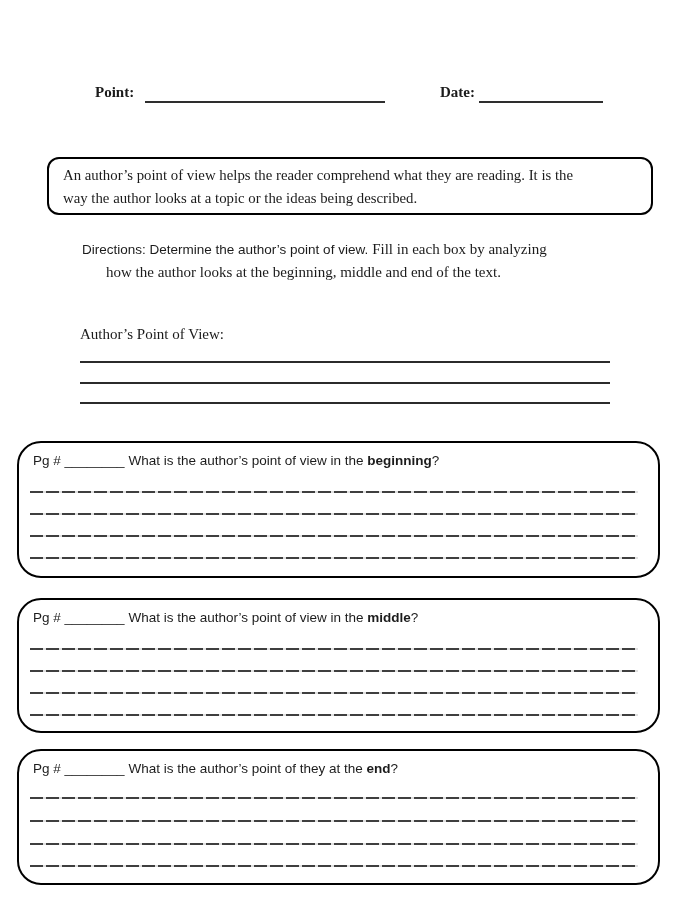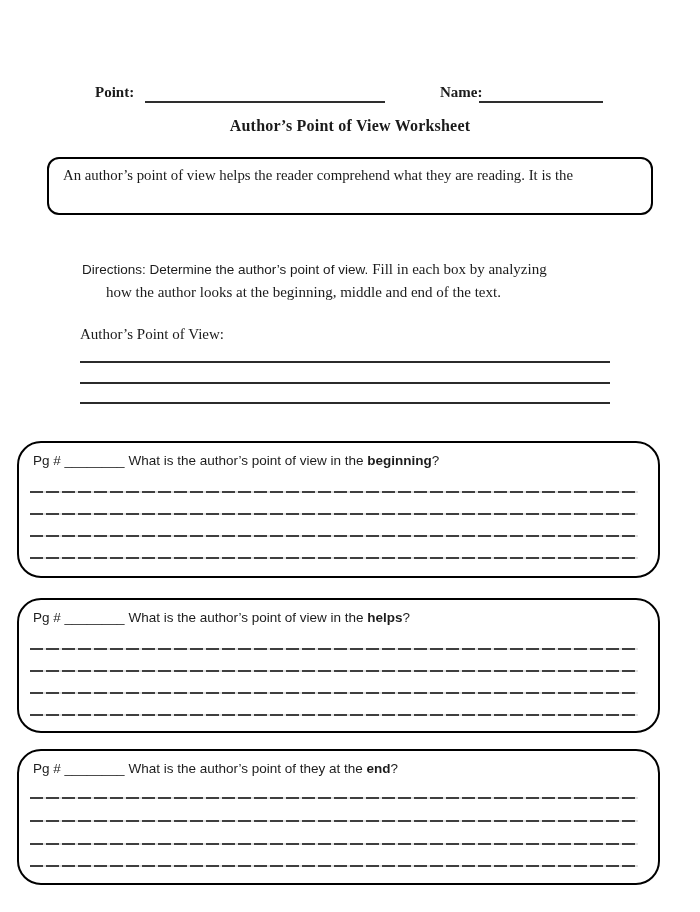--- a/index.html
+++ b/index.html
@@ -51,49 +51,49 @@
     background:repeating-linear-gradient(90deg,#3f3f3f 0 13px,rgba(0,0,0,0.12) 13px 16px);
   }
 </style>
 </head>
 <body>
 
 <div class="page">
 
   <span class="abs serif-bold" style="left:95px;top:84px;">Point:</span>
   <div class="blank-rule" style="left:145px;top:101px;width:240px;"></div>
-  <span class="abs serif-bold" style="left:440px;top:84px;">Name:</span>
+  <span class="abs serif-bold" style="left:440px;top:84px;">Date:</span>
   <div class="blank-rule" style="left:479px;top:101px;width:124px;"></div>
 
-  <div class="title">Author’s Point of View Worksheet</div>
 
   <div class="intro-box">
     <div class="line">An author’s point of view helps the reader comprehend what they are reading. It is the</div>
+    <div class="line">way the author looks at a topic or the ideas being described.</div>
   </div>
 
   <div class="directions">
-    <div style="white-space:nowrap;margin-top:20px;"><span class="lead">Directions: Determine the author’s point of view.</span> <span class="serif-part">Fill in each box by analyzing</span></div>
+    <div style="white-space:nowrap;"><span class="lead">Directions: Determine the author’s point of view.</span> <span class="serif-part">Fill in each box by analyzing</span></div>
     <div class="serif-part" style="white-space:nowrap;margin-left:24px;">how the author looks at the beginning, middle and end of the text.</div>
   </div>
 
   <div class="apov-heading">Author’s Point of View:</div>
   <div class="rule-line" style="top:361px;"></div>
   <div class="rule-line" style="top:382px;"></div>
   <div class="rule-line" style="top:402px;"></div>
 
   <div class="qbox" style="top:441px;height:137px;">
     <div class="qheader"><span>Pg #</span> <span>________</span> <span>What is the author’s point of view in the</span> <b>beginning</b><span>?</span></div>
     <div class="dash-line" style="top:48px;"></div>
     <div class="dash-line" style="top:70px;"></div>
     <div class="dash-line" style="top:92px;"></div>
     <div class="dash-line" style="top:114px;"></div>
   </div>
 
   <div class="qbox" style="top:598px;height:135px;">
-    <div class="qheader"><span>Pg #</span> <span>________</span> <span>What is the author’s point of view in the</span> <b>helps</b><span>?</span></div>
+    <div class="qheader"><span>Pg #</span> <span>________</span> <span>What is the author’s point of view in the</span> <b>middle</b><span>?</span></div>
     <div class="dash-line" style="top:48px;"></div>
     <div class="dash-line" style="top:70px;"></div>
     <div class="dash-line" style="top:92px;"></div>
     <div class="dash-line" style="top:114px;"></div>
   </div>
 
   <div class="qbox" style="top:749px;height:136px;">
     <div class="qheader"><span>Pg #</span> <span>________</span> <span>What is the author’s point of they at the</span> <b>end</b><span>?</span></div>
     <div class="dash-line" style="top:46px;"></div>
     <div class="dash-line" style="top:69px;"></div>

